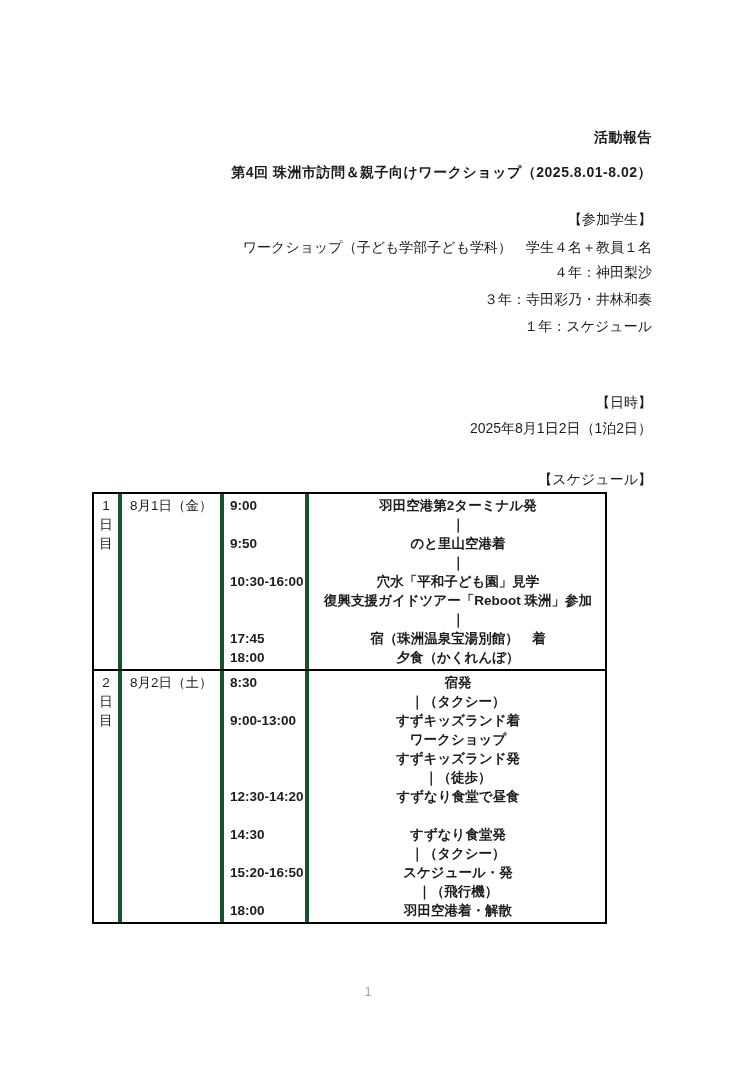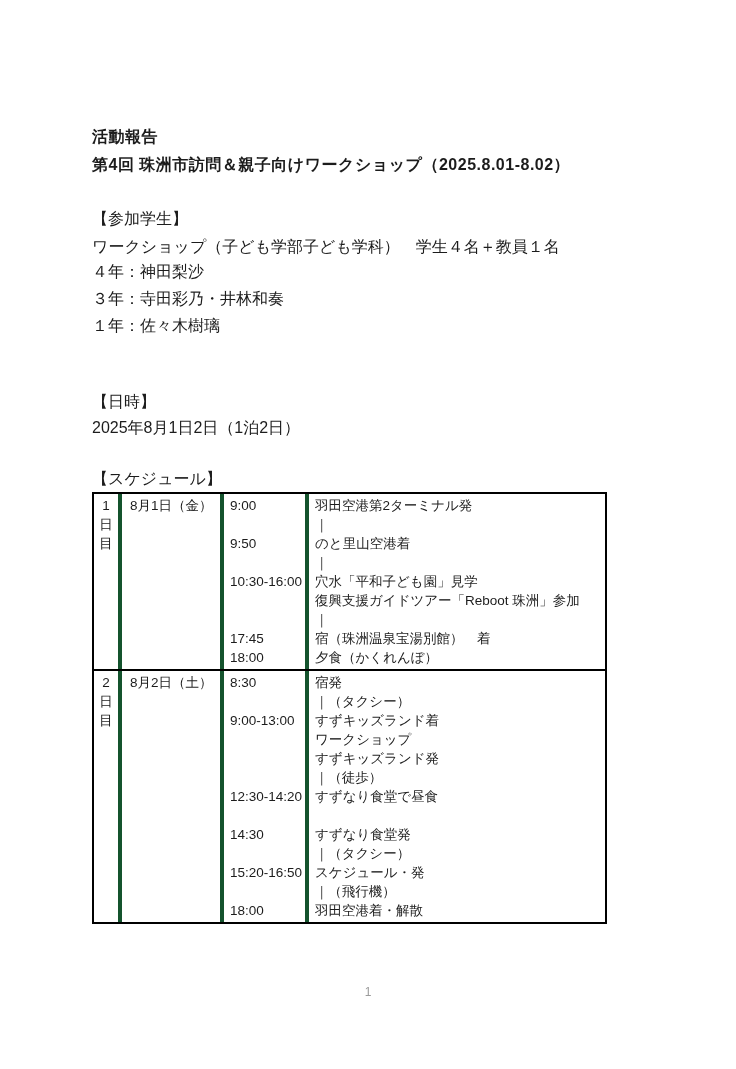--- a/index.html
+++ b/index.html
@@ -14,23 +14,24 @@
     height: 1069px;
     background: #ffffff;
     font-family: "Liberation Sans", "DejaVu Sans", sans-serif;
     color: #1c1c1c;
     overflow: hidden;
   }
   .abs-line {
     position: absolute;
     left: 92px;
     width: 560px;
-    font-size: 16px;
+    font-size: 14px;
     line-height: 20px;
     white-space: nowrap;
+    text-align: right;
   }
   .doc-title { font-weight: bold; letter-spacing: 0.5px; }
 
   
   .schedule-table {
     position: absolute;
     left: 92px;
     top: 492px;
     width: 515px;
     border: 2px solid #000;
@@ -50,54 +51,55 @@
     overflow: hidden;
   }
   .cell + .cell { border-left: 4px solid #14532d; }
   .day-cell {
     padding: 2px 1px;
     text-align: center;
     white-space: pre-line;
   }
   .date-cell { padding-left: 8px; white-space: nowrap; }
   .time-cell { padding-left: 6px; }
-  .act-cell  { padding-left: 6px; }
+  .act-cell  { padding-left: 6px; text-align: center; }
   .sched-line {
     min-height: 19px;
     line-height: 19px;
     white-space: pre;
+    font-weight: bold;
   }
   .page-number {
     position: absolute;
     top: 985px;
     left: 0;
     width: 736px;
     text-align: center;
     font-size: 12px;
     color: #9b9b9b;
   }
 </style>
 </head>
 <body>
 
 <div class="page">
 
   <div class="abs-line doc-title" style="top:127px">活動報告</div>
 
-  <div class="abs-line doc-title" style="top:155px">第4回 珠洲市訪問＆親子向けワークショップ（2025.8.01-8.02）</div>
+  <div class="abs-line doc-title" style="top:162px">第4回 珠洲市訪問＆親子向けワークショップ（2025.8.01-8.02）</div>
 
   <div class="abs-line" style="top:209px">【参加学生】</div>
 
   <div class="abs-line" style="top:237px">ワークショップ（子ども学部子ども学科）　学生４名＋教員１名</div>
 
   <div class="abs-line" style="top:262px">４年：神田梨沙</div>
 
   <div class="abs-line" style="top:289px">３年：寺田彩乃・井林和奏</div>
 
-  <div class="abs-line" style="top:316px">１年：佐々木樹璃</div>
+  <div class="abs-line" style="top:316px">１年：スケジュール</div>
 
 
   <div class="abs-line" style="top:392px">【日時】</div>
 
   <div class="abs-line" style="top:418px">2025年8月1日2日（1泊2日）</div>
 
   <div class="abs-line" style="top:469px">【スケジュール】</div>
 
   <div class="schedule-table">
       <div class="day-row">

